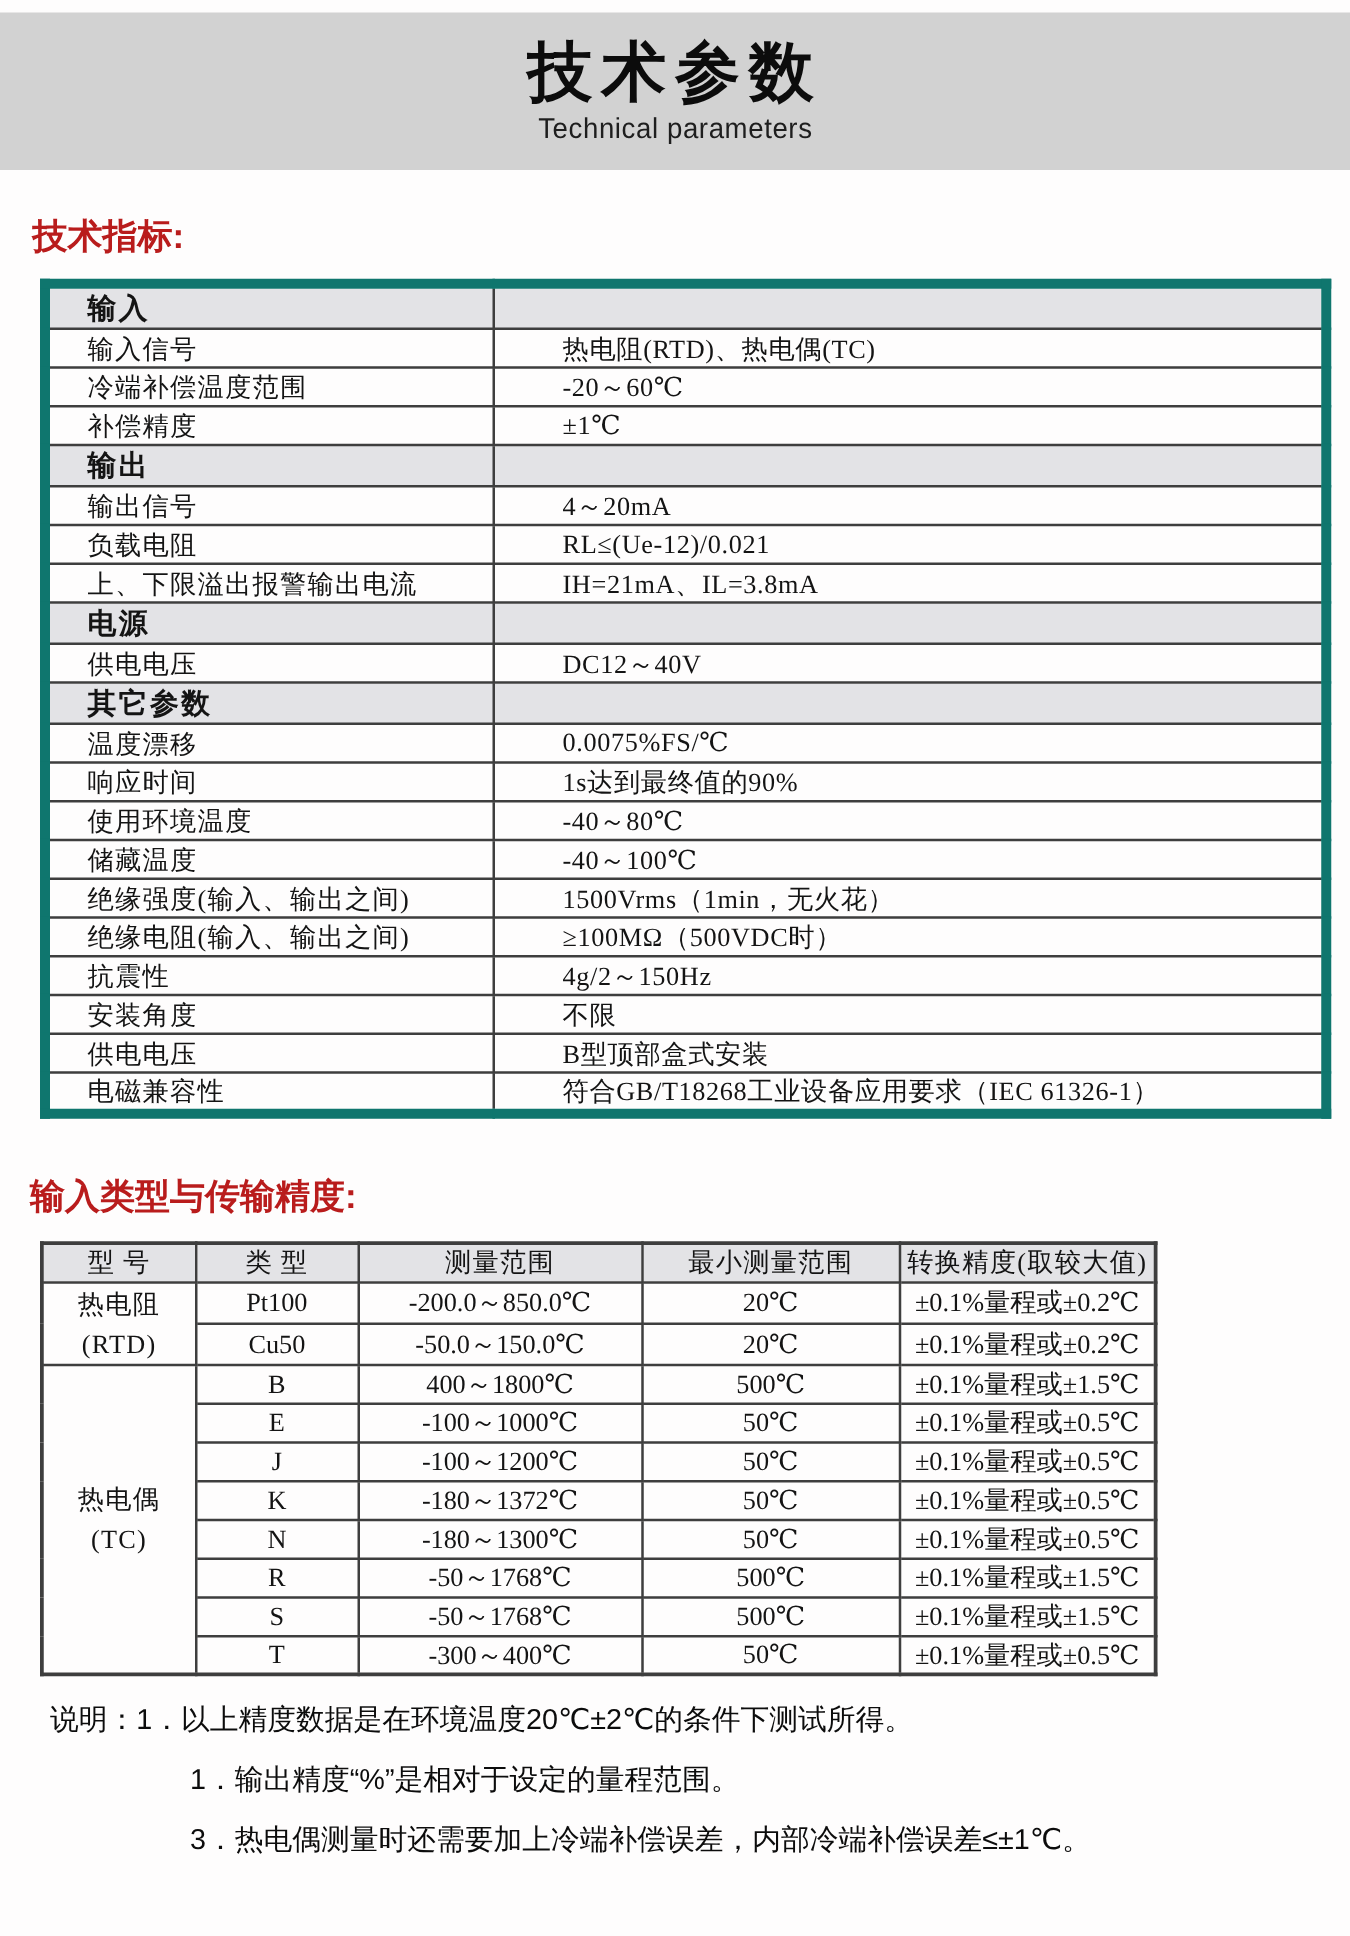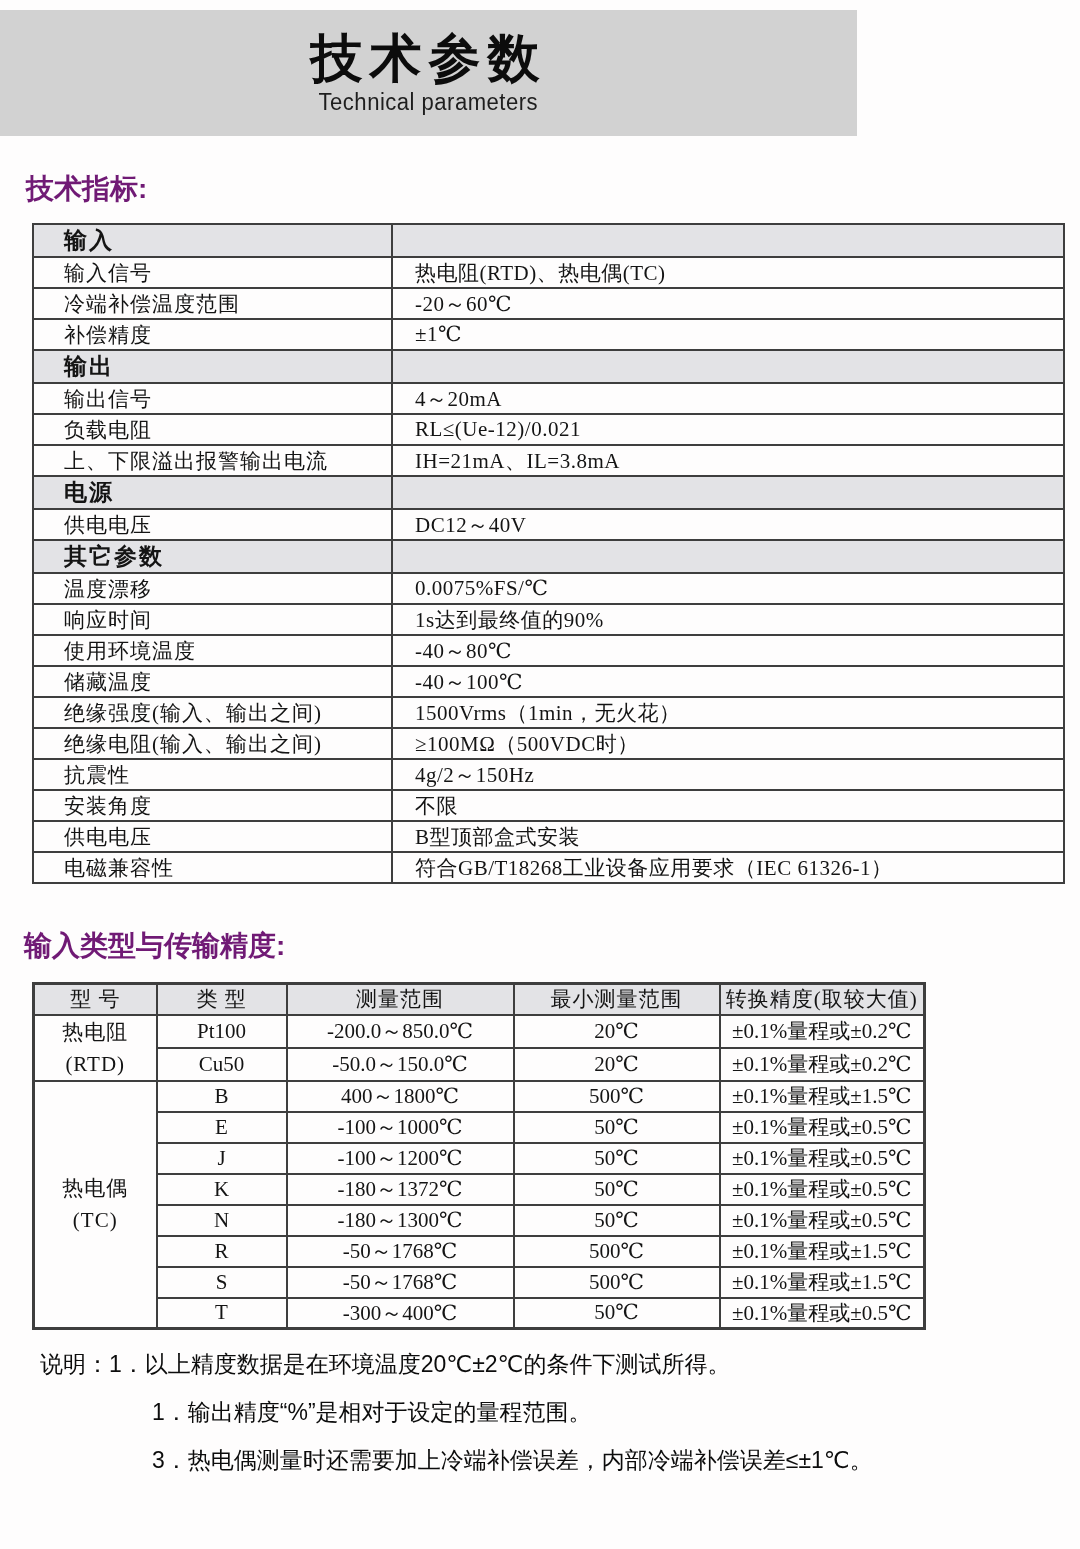--- a/index.html
+++ b/index.html
@@ -6,49 +6,49 @@
   html,body { margin:0; padding:0; }
   body {
     width:1080px; height:1549px;
     background:#fefdfd;
     color:#141414;
     font-family:"Liberation Serif","DejaVu Serif",serif;
     overflow:hidden;
   }
   
   .title-band {
-    margin-top:10px; height:126px; width:857px;
+    margin-top:10px; height:126px; width:1080px;
     background:#d2d2d2;
     display:flex; flex-direction:column; align-items:center; justify-content:center;text-align:center;
   }
   .page-title {
     margin:0; font-family:"Liberation Sans","DejaVu Sans",sans-serif;
     font-size:52px; font-weight:bold; color:#0c0c0c; letter-spacing:7px;
     line-height:1.1;
   }
   .page-subtitle {
     font-family:"Liberation Sans","DejaVu Sans",sans-serif;
     font-size:23px; color:#1e1e1e; margin-top:1px; letter-spacing:0.5px;
     transform:scaleX(0.96);
   }
   
   .heading {
     font-family:"Liberation Sans","DejaVu Sans",sans-serif;
-    font-weight:bold; font-size:28px; color:#701a75;
+    font-weight:bold; font-size:28px; color:#b91c1c;
     margin:0; line-height:34px;
   }
   #heading-specs { margin:36px 0 0 26px; }
   #heading-accuracy { margin:45px 0 0 24px; }
   
   table { border-collapse:collapse; table-layout:fixed; }
   td, th { border:2px solid #3e3e3e; padding:0; height:31px; font-size:21px; overflow:hidden; white-space:nowrap; }
   
-  .spec-table { margin:17px 0 0 32px; width:1033px; border:2px solid #0f766e; }
+  .spec-table { margin:17px 0 0 32px; width:1033px; border:8px solid #0f766e; }
   .spec-table td.c1 { padding-left:30px; letter-spacing:1px; }
-  .spec-table td.c2 { padding-left:22px; letter-spacing:0.5px; }
+  .spec-table td.c2 { padding-left:54px; letter-spacing:0.5px; }
   .spec-table tr.sec td {
     background:#e3e3e6;
     font-family:"Liberation Sans","DejaVu Sans",sans-serif;
     font-weight:bold; font-size:23px; letter-spacing:2px;
   }
   
   .acc-table { margin:19px 0 0 32px; width:894px; border:3px solid #3e3e3e; text-align:center; }
   .acc-table thead th {
     background:#e3e3e6; font-weight:normal; letter-spacing:1px;
   }

